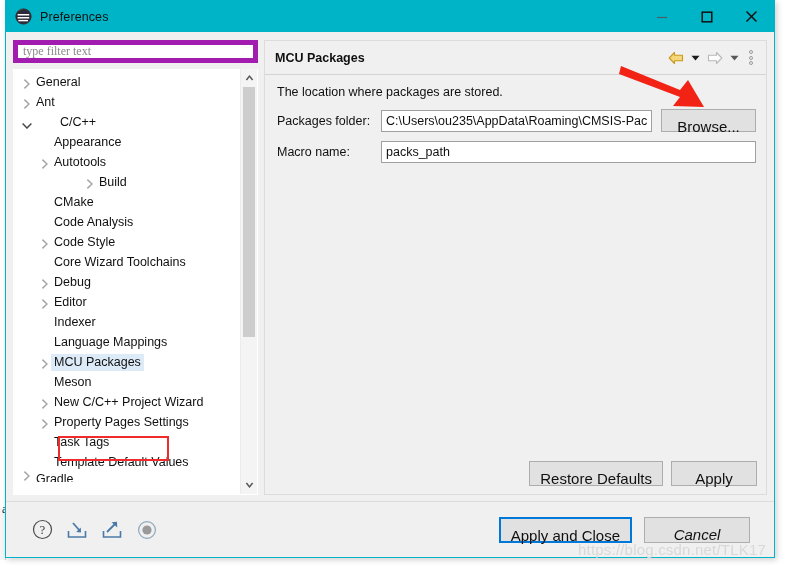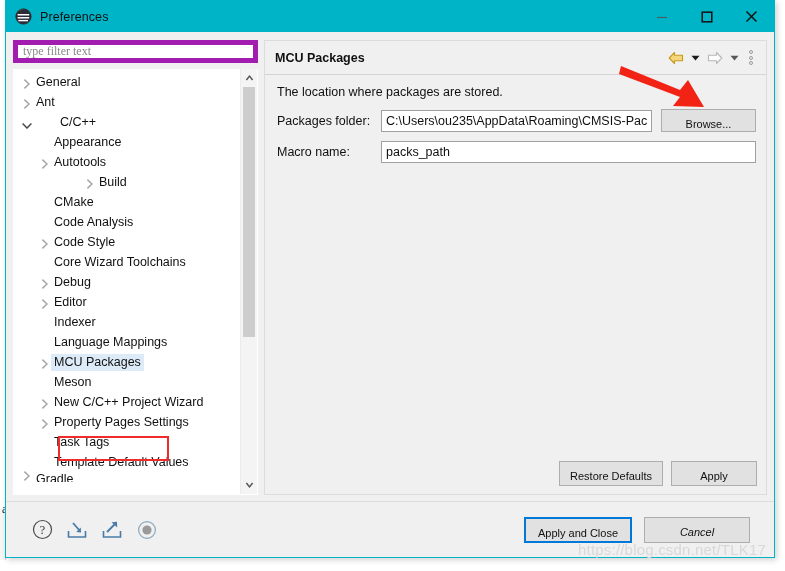--- a/index.html
+++ b/index.html
@@ -291,21 +291,21 @@
     color: #101010;
     outline: none;
   }
   #packages-folder-input { width: 290px; }
   #macro-name-input { flex: 1 1 auto; min-width: 0; }
 
   .btn {
     background: #e1e1e1;
     border: 1px solid #adadad;
     font-family: "Liberation Sans", sans-serif;
-    font-size: 11px;
+    font-size: 15px;
     color: #101010;
     height: 24px;
     min-width: 86px;
     padding: 8px 10px;
     box-sizing: border-box;
     cursor: default;
   }
   #browse-button {
     margin-left: 9px;
     height: 23px;

